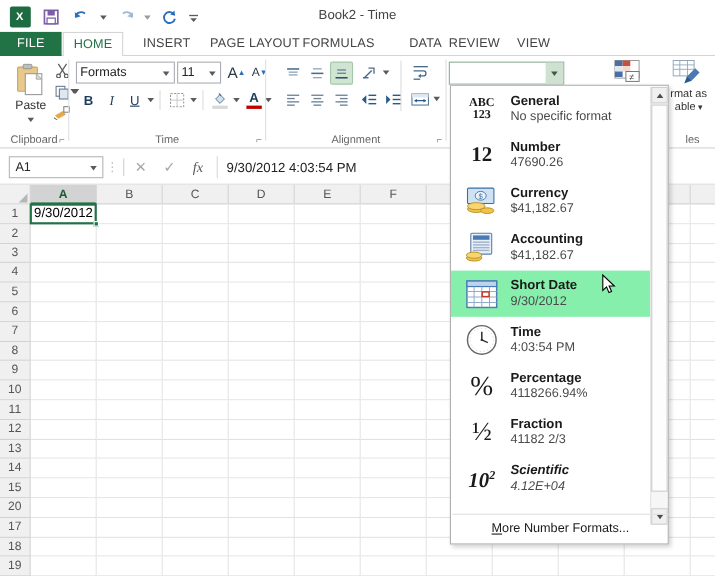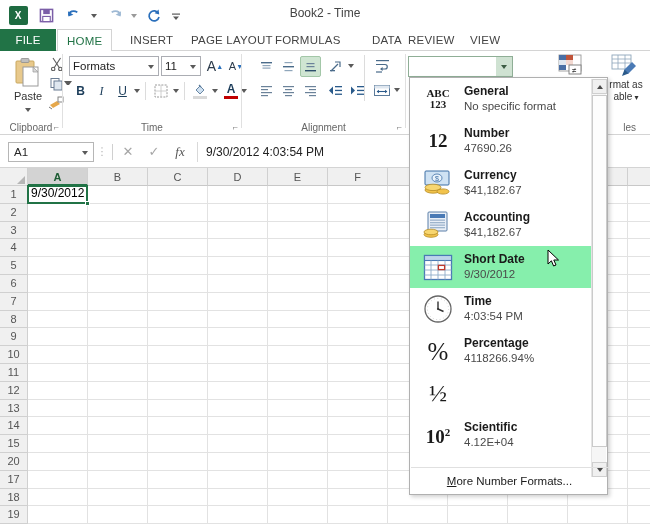--- a/index.html
+++ b/index.html
@@ -839,22 +839,26 @@
         </div>
         <div class="ntext">
           <div class="ntitle">Percentage</div>
           <div class="nsub">4118266.94%</div>
         </div>
       </div>
       <div class="nitem" style="width: 182px;">
         <div class="nicon">
           <div style="font-family:'Liberation Serif',serif;font-size:24px;line-height:24px;color:#1a1a1a;">½</div>
         </div>
-      </div>
-      <div class="nitem" style="width: 182px;">
+        <div class="ntext">
+          <div class="ntitle">Fraction</div>
+          <div class="nsub">41182 2/3</div>
+        </div>
+      </div>
+      <div class="nitem" style="width: 182px; font-style: italic;">
         <div class="nicon">
           <div style="font-family:'Liberation Serif',serif;font-weight:bold;font-size:19px;line-height:19px;color:#1a1a1a;">10<sup style="font-size:11px;">2</sup></div>
         </div>
         <div class="ntext">
           <div class="ntitle">Scientific</div>
           <div class="nsub">4.12E+04</div>
         </div>
       </div>
     </div>
   <div id="ndrop-scroll">

